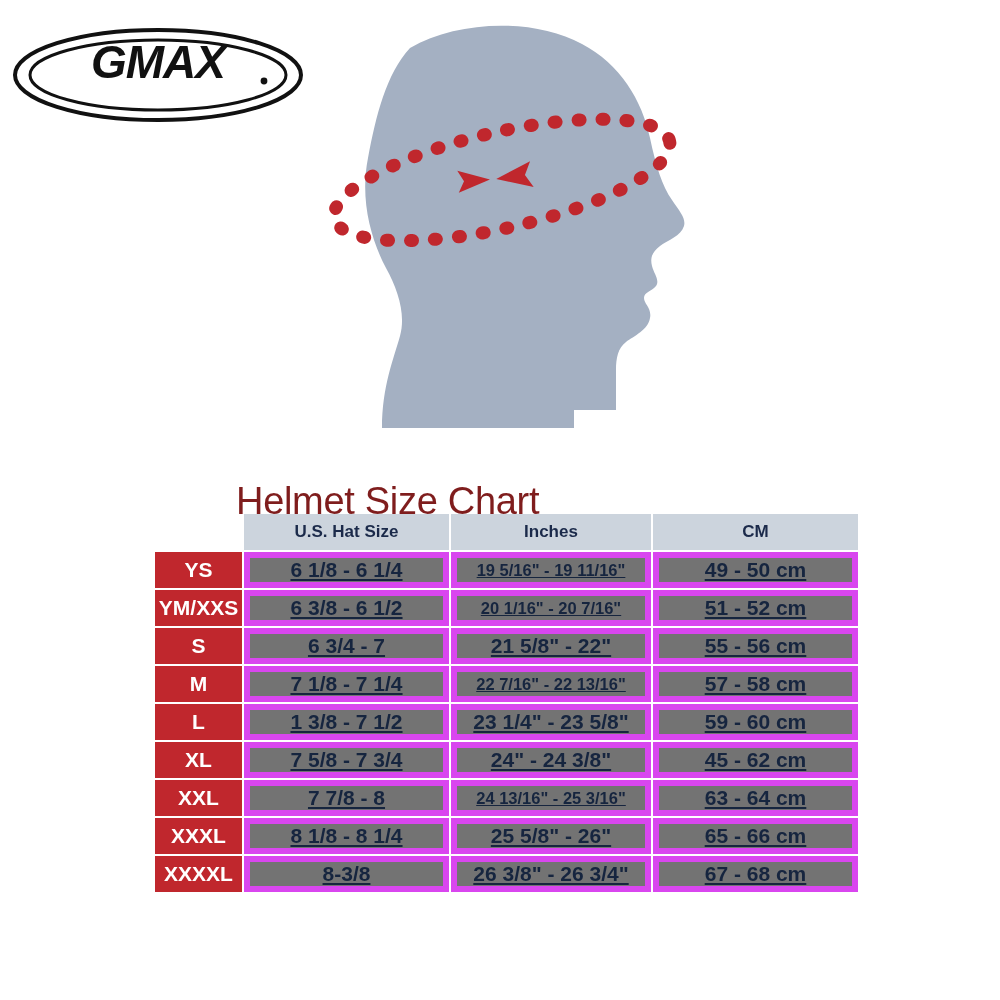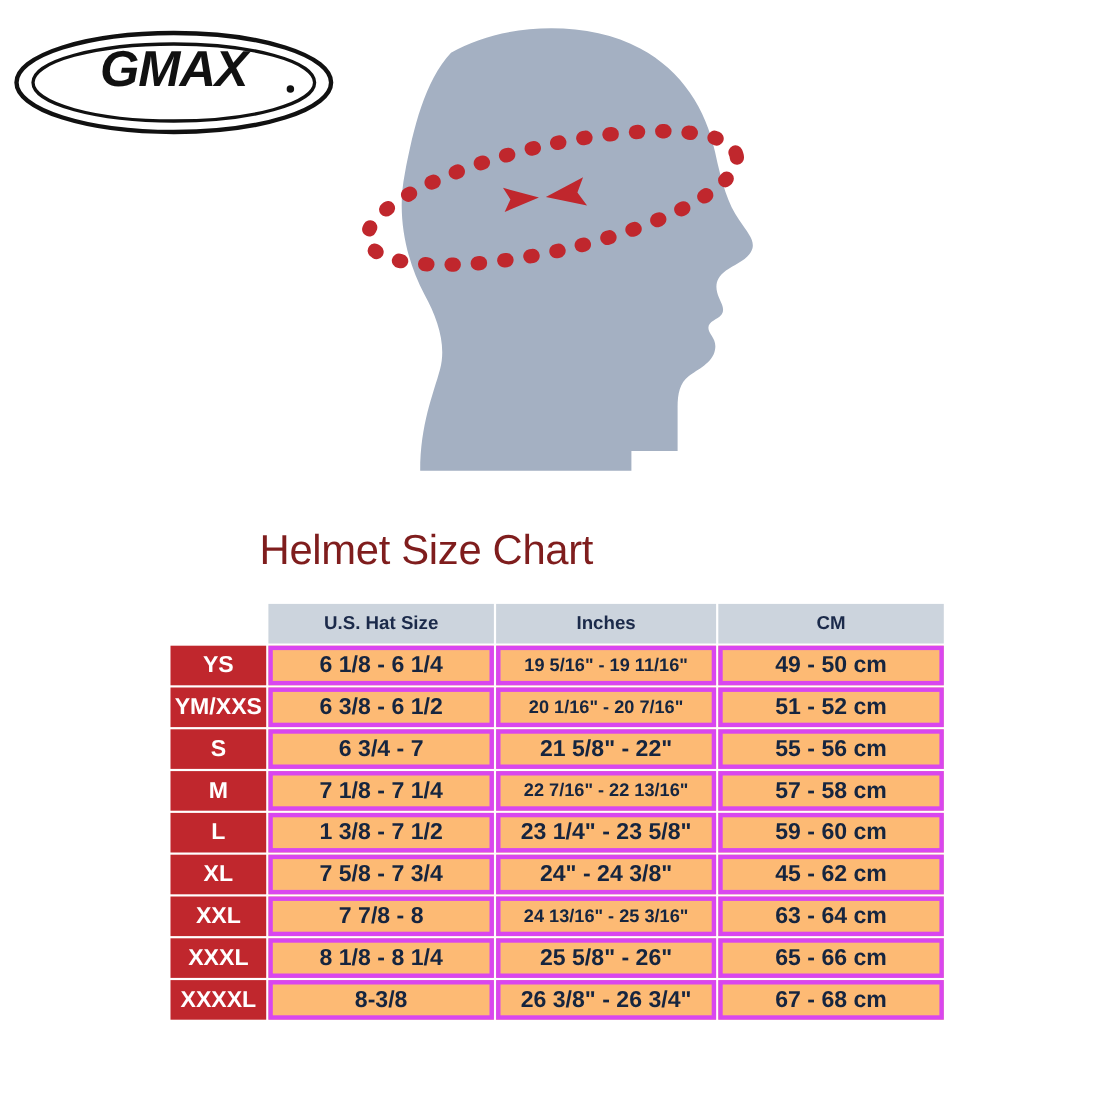--- a/index.html
+++ b/index.html
@@ -45,21 +45,21 @@
     letter-spacing: -0.3px;
     font-family: Liberation Sans, sans-serif;
     line-height: 46px;
     white-space: nowrap;
   }
 
   
   #size-table-wrap {
     position: absolute;
     left: 153px;
-    top: 547px;
+    top: 512px;
     width: 697px;
   }
   table.size-table {
     border-collapse: separate;
     border-spacing: 2px 2px;
     width: 697px;
     table-layout: fixed;
   }
   table.size-table col.c-size  { width: 87px; }
   table.size-table col.c-hat   { width: 205px; }
@@ -90,25 +90,26 @@
   td.size-cell, th.size-cell {
     background: #c0272d;
     color: #ffffff;
     font-weight: bold;
     font-size: 17px;
     border: none;
     letter-spacing: 0px;
   }
   
   td.value-cell {
-    background: #fdba74;
+    background: #737373;
     color: #16253f;
     font-weight: bold;
     font-size: 17.5px;
-    border: 4px solid #d946ef;
+    border: 6px solid #d946ef;
+    text-decoration: underline;
   }
   td.value-cell.narrow-text { font-size: 16.5px; }
 </style>
 </head>
 <body>
 
 <div id="brand-logo">
   <svg viewBox="0 0 292 98" width="292" height="98" xmlns="http://www.w3.org/2000/svg">
     <ellipse cx="146" cy="49" rx="143" ry="45" fill="none" stroke="#111111" stroke-width="4"></ellipse>
     <ellipse cx="146" cy="49" rx="128" ry="35" fill="none" stroke="#111111" stroke-width="3"></ellipse>

